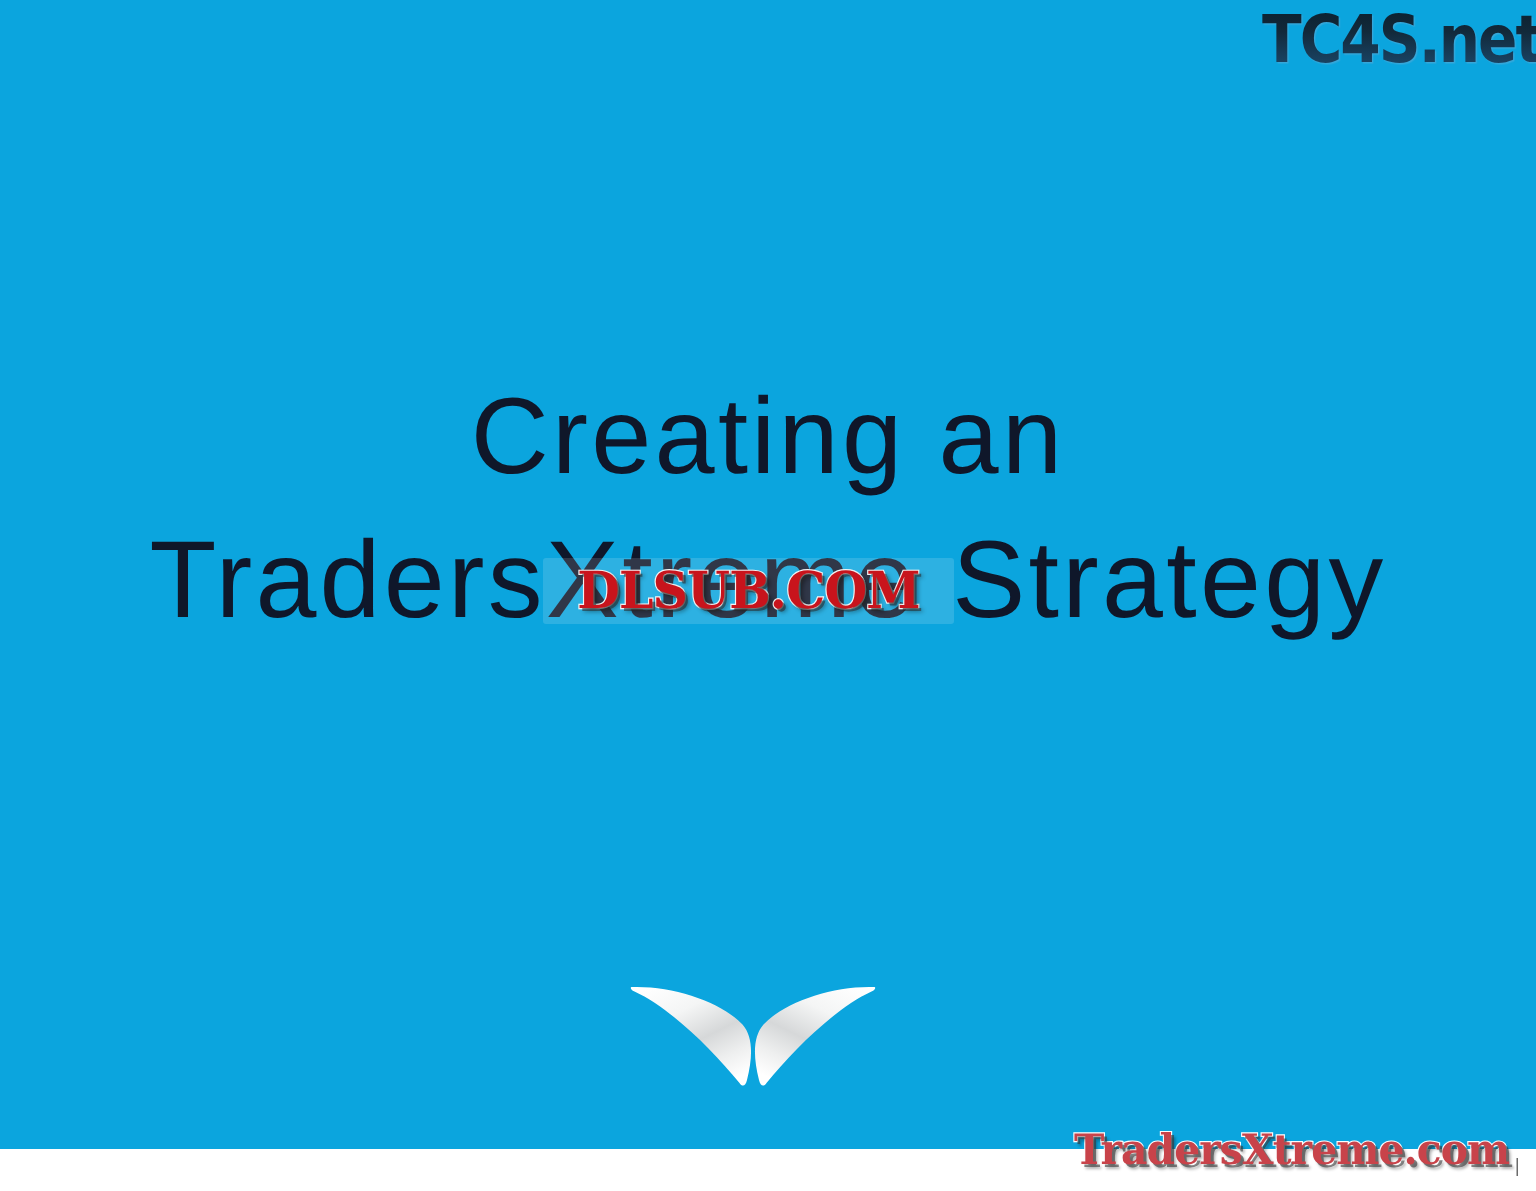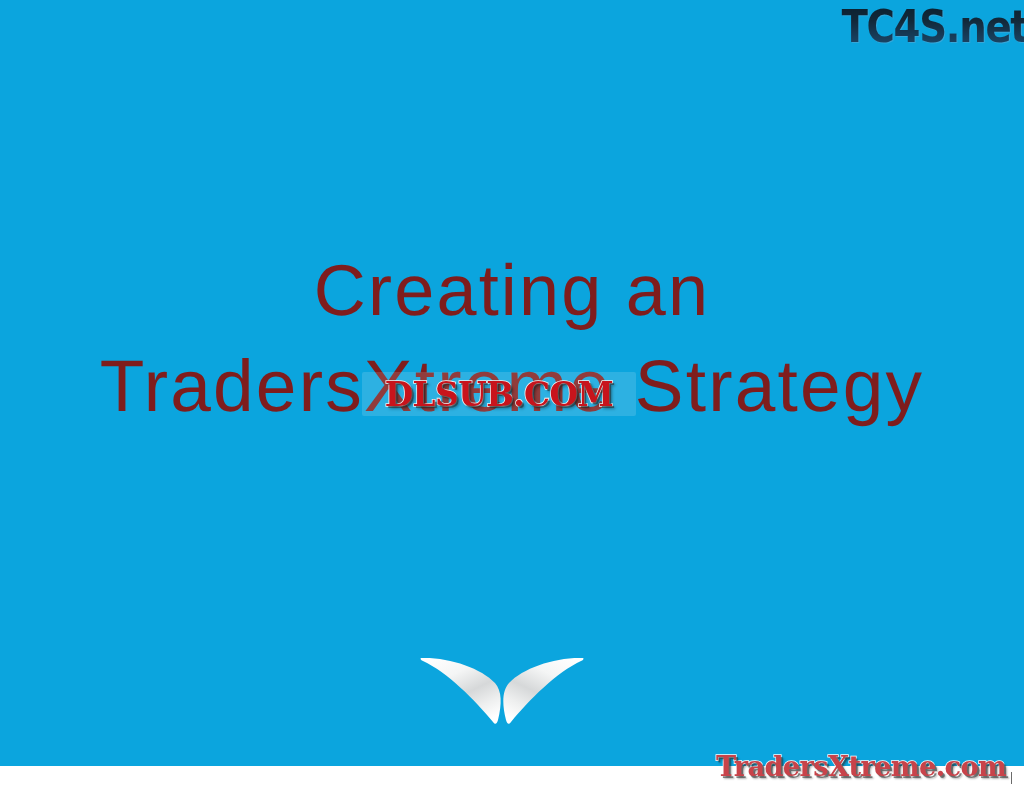--- a/index.html
+++ b/index.html
@@ -35,21 +35,21 @@
     background: #ffffff;
   }
 
   
   .title-block {
     position: absolute;
     left: 0;
     top: 243px;
     width: 1024px;
     text-align: center;
-    color: #7f1d1d;
+    color: #0f172a;
     font-size: 73px;
     font-weight: 300;
     line-height: 96px;
     letter-spacing: 2.2px;
     white-space: nowrap;
     text-rendering: geometricPrecision;
   }
   .title-line { display: block; }
   .title-line-1 { font-size: 72px; }
   .title-line-2 { font-size: 73px; }

